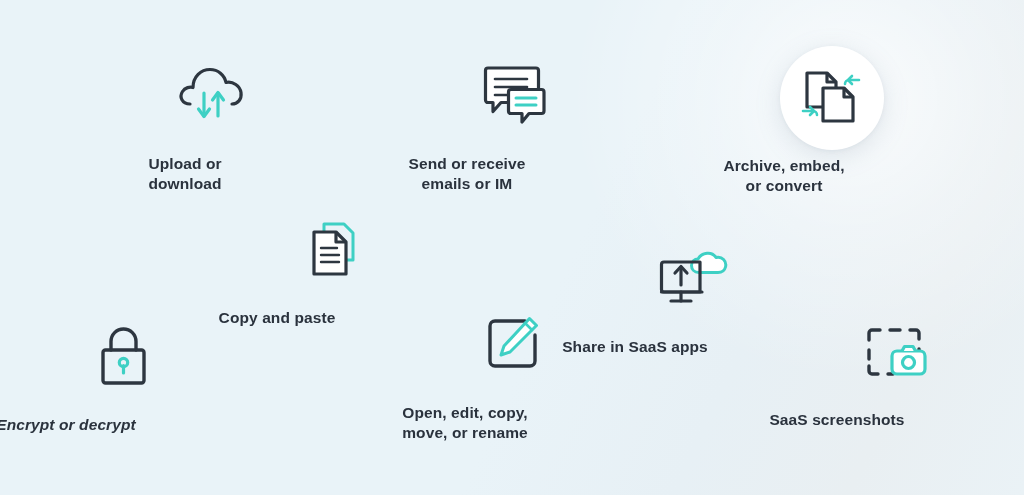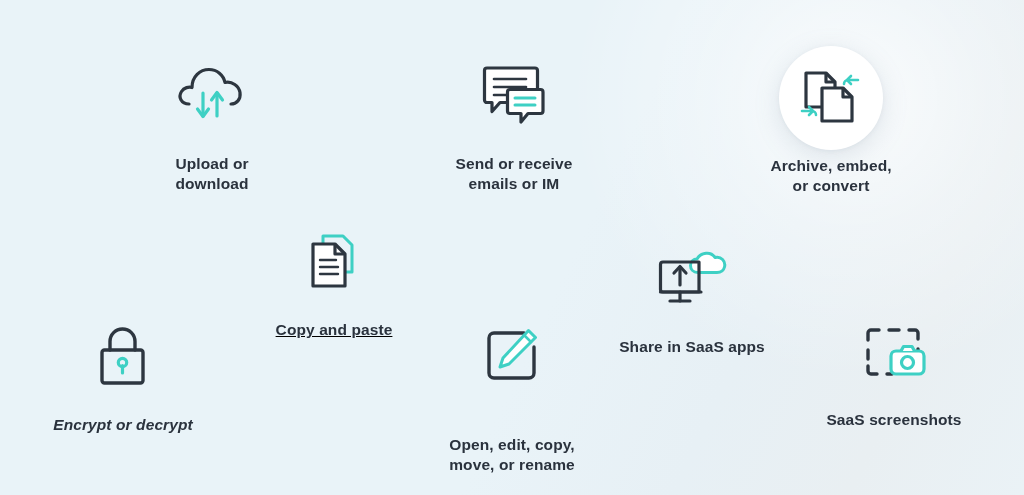--- a/index.html
+++ b/index.html
@@ -21,21 +21,21 @@
     height: 495px;
     background:
       radial-gradient(circle at 83% 20%, rgba(255,255,255,0.80) 0%, rgba(255,255,255,0.35) 14%, rgba(255,255,255,0.0) 30%),
       linear-gradient(115deg, #e9f3f8 0%, #e9f3f8 55%, #e7f0f5 72%, #e9eff2 86%, #eaf2f6 100%);
   }
 
   .feature {
     position: absolute;
     display: flex;
     flex-direction: column;
-    align-items: flex-start;
+    align-items: flex-end;
     text-align: center;
   }
 
   .icon-wrap {
     position: relative;
     display: flex;
     align-items: center;
     justify-content: center;
     width: 104px;
     height: 104px;
@@ -60,25 +60,25 @@
     letter-spacing: 0.1px;
     color: #2a323d;
     white-space: pre-line;
   }
 
   
   #f-upload    { left: 160px; top: 44px;  width: 105px; }
   #f-email     { left: 462px; top: 44px;  width: 105px; }
   #f-archive   { left: 779px; top: 46px;  width: 105px; }
 
-  #f-copy      { left: 282px; top: 210px; width: 105px; text-decoration: underline; }
+  #f-copy      { left: 282px; top: 198px; width: 105px; }
   #f-share     { left: 640px; top: 227px; width: 105px; }
 
   #f-encrypt   { left: 71px;  top: 305px; width: 105px; font-style: italic; }
-  #f-open      { left: 460px; top: 305px; width: 105px; gap: 20px; }
+  #f-open      { left: 460px; top: 293px; width: 105px; }
   #f-screens   { left: 842px; top: 300px; width: 105px; }
 
   #f-upload  .label { width: 160px; margin-left: -28px; }
   #f-email   .label { width: 200px; margin-left: -48px; }
   #f-archive .label { width: 200px; margin-left: -48px; }
   #f-copy    .label { width: 220px; margin-left: -58px; }
   #f-share   .label { width: 220px; margin-left: -58px; }
   #f-encrypt .label { width: 220px; margin-left: -58px; }
   #f-open    .label { width: 200px; margin-left: -48px; }
   #f-screens .label { width: 220px; margin-left: -58px; }

